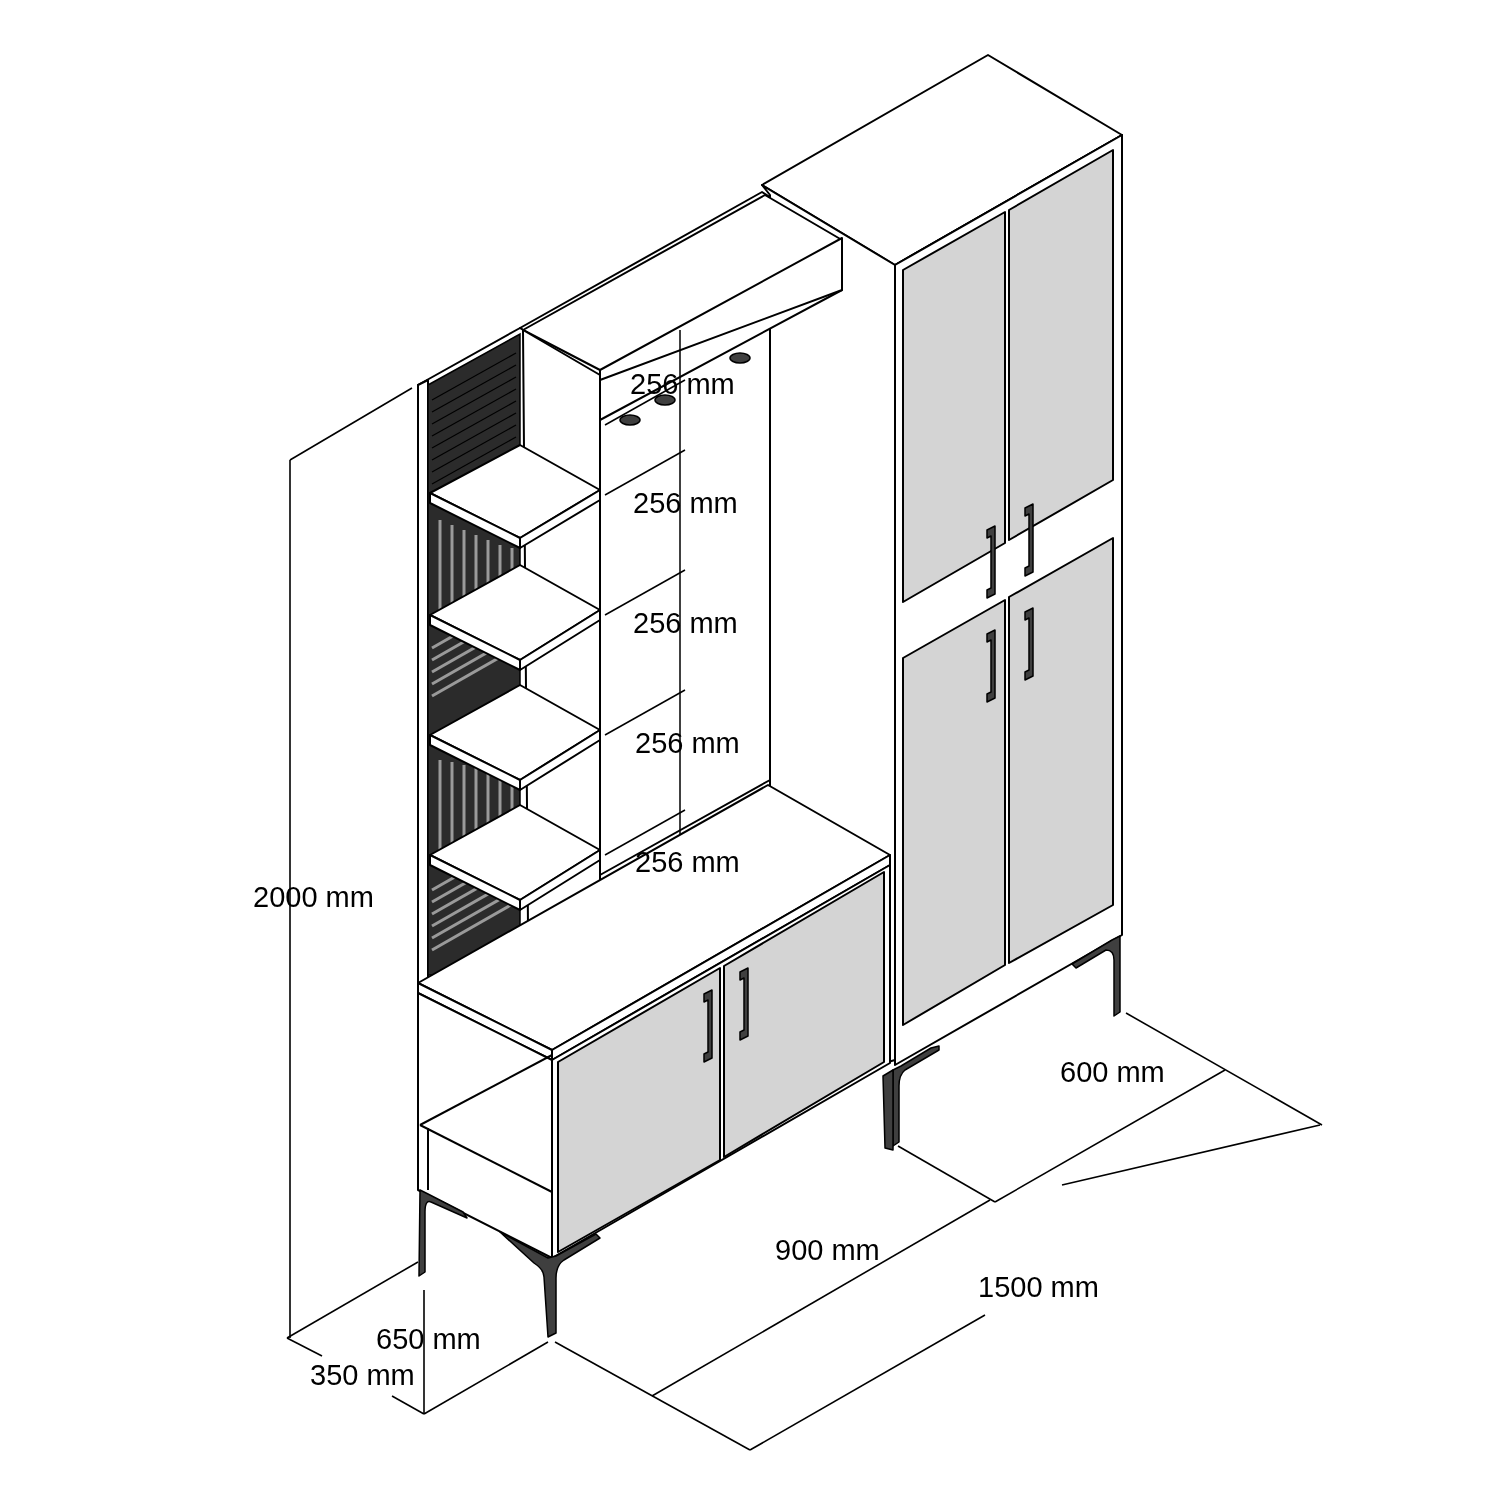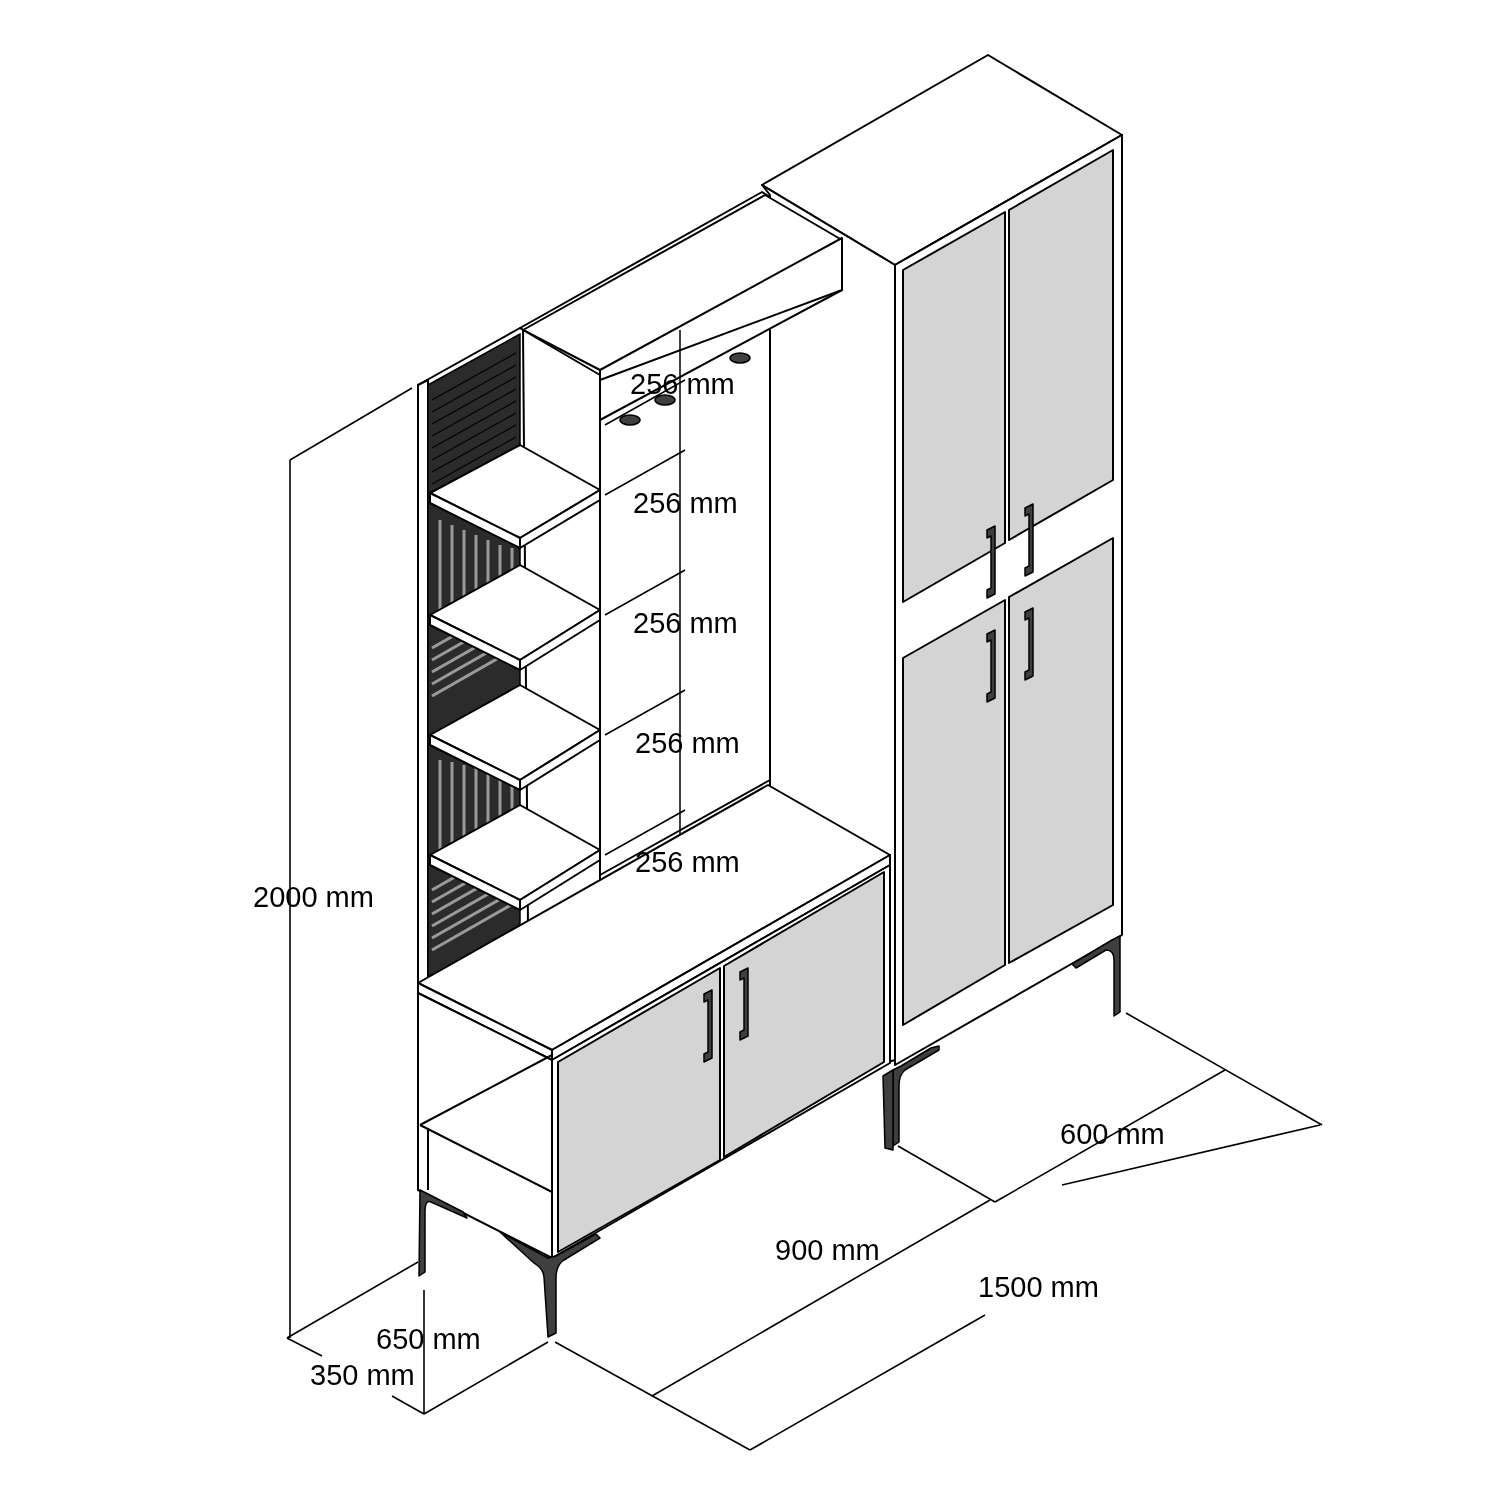--- a/index.html
+++ b/index.html
@@ -197,14 +197,14 @@
 <div class="label" style="left:630px; top:370px;">256 mm</div>
 <div class="label" style="left:633px; top:489px;">256 mm</div>
 <div class="label" style="left:633px; top:609px;">256 mm</div>
 <div class="label" style="left:635px; top:729px;">256 mm</div>
 <div class="label" style="left:635px; top:848px;">256 mm</div>
 
 <div class="label" style="left:236px; top:883px;margin-left:17px;">2000 mm</div>
 <div class="label" style="left:376px; top:1325px;">650 mm</div>
 <div class="label" style="left:310px; top:1361px;">350 mm</div>
 <div class="label" style="left:775px; top:1236px;">900 mm</div>
-<div class="label" style="left:1060px; top:1120px;">600 mm</div>
+<div class="label" style="left:1060px; top:1058px;">600 mm</div>
 <div class="label" style="left:978px; top:1273px;">1500 mm</div>
 
 </body></html>

